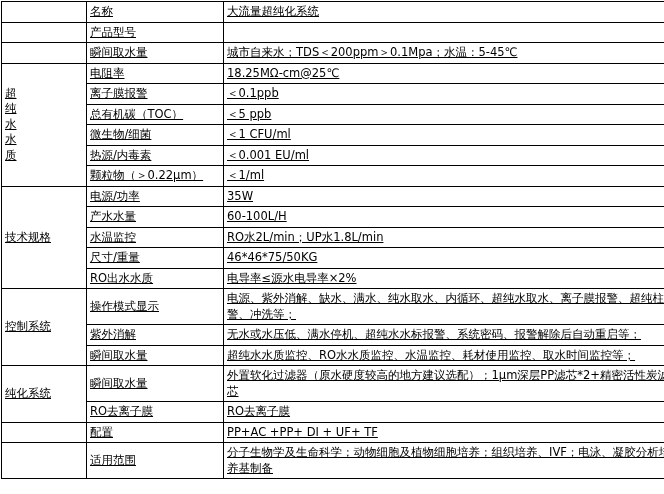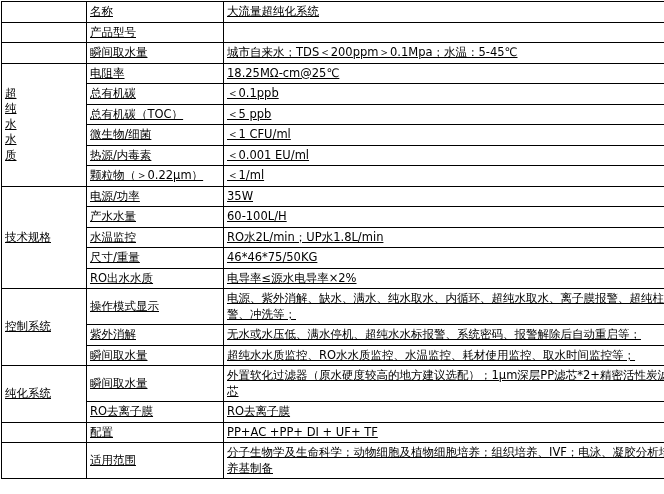--- a/index.html
+++ b/index.html
@@ -63,21 +63,21 @@
         <td class="col-group group-cell"></td>
         <td class="col-item">瞬间取水量</td>
         <td class="col-value value-cell">城市自来水；TDS＜200ppm＞0.1Mpa；水温：5-45℃</td>
       </tr>
       <tr>
         <td class="col-group group-cell group-vert" rowspan="6">超<br>纯<br>水<br>水<br>质</td>
         <td class="col-item">电阻率</td>
         <td class="col-value value-cell">18.25MΩ-cm@25℃</td>
       </tr>
       <tr>
-        <td class="col-item">总有机碳</td>
+        <td class="col-item">离子膜报警</td>
         <td class="col-value value-cell">＜0.1ppb</td>
       </tr>
       <tr>
         <td class="col-item">总有机碳（TOC）</td>
         <td class="col-value value-cell">＜5 ppb</td>
       </tr>
       <tr>
         <td class="col-item">微生物/细菌</td>
         <td class="col-value value-cell">＜1 CFU/ml</td>
       </tr>

